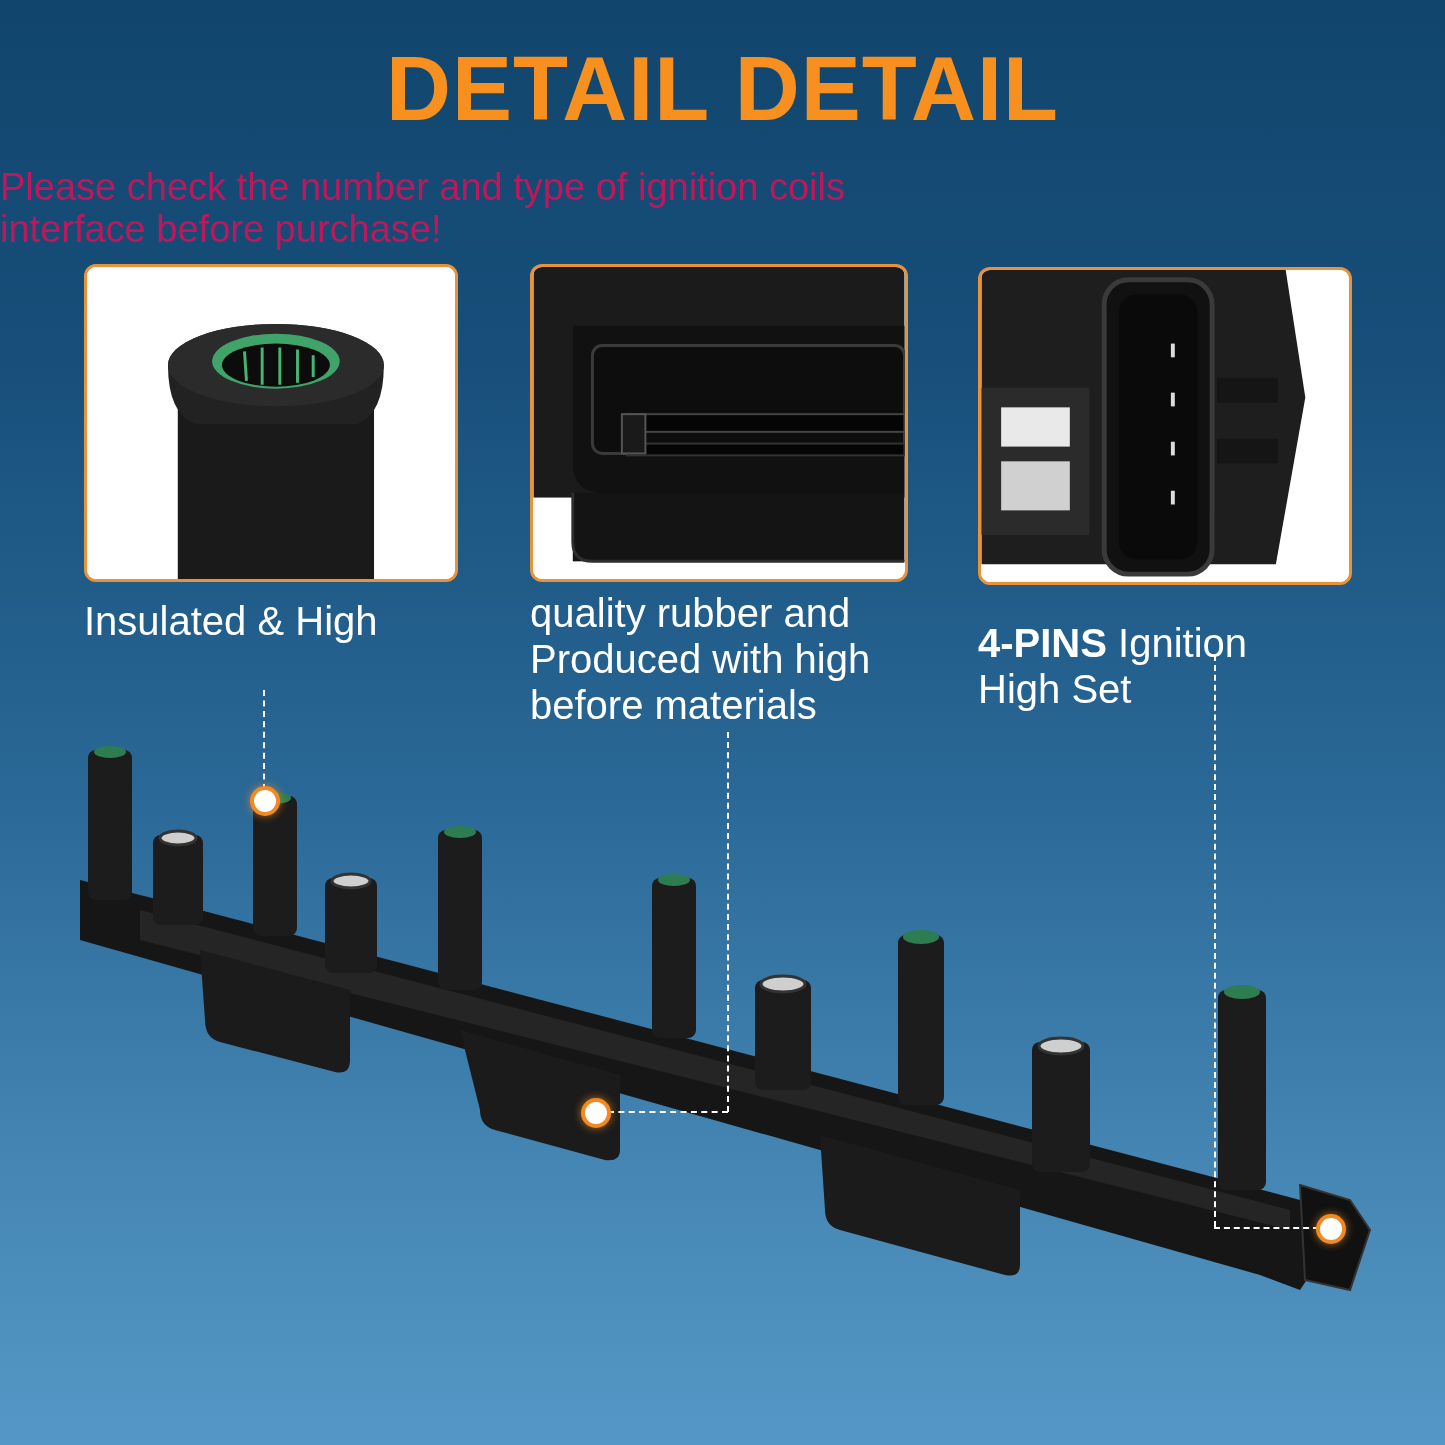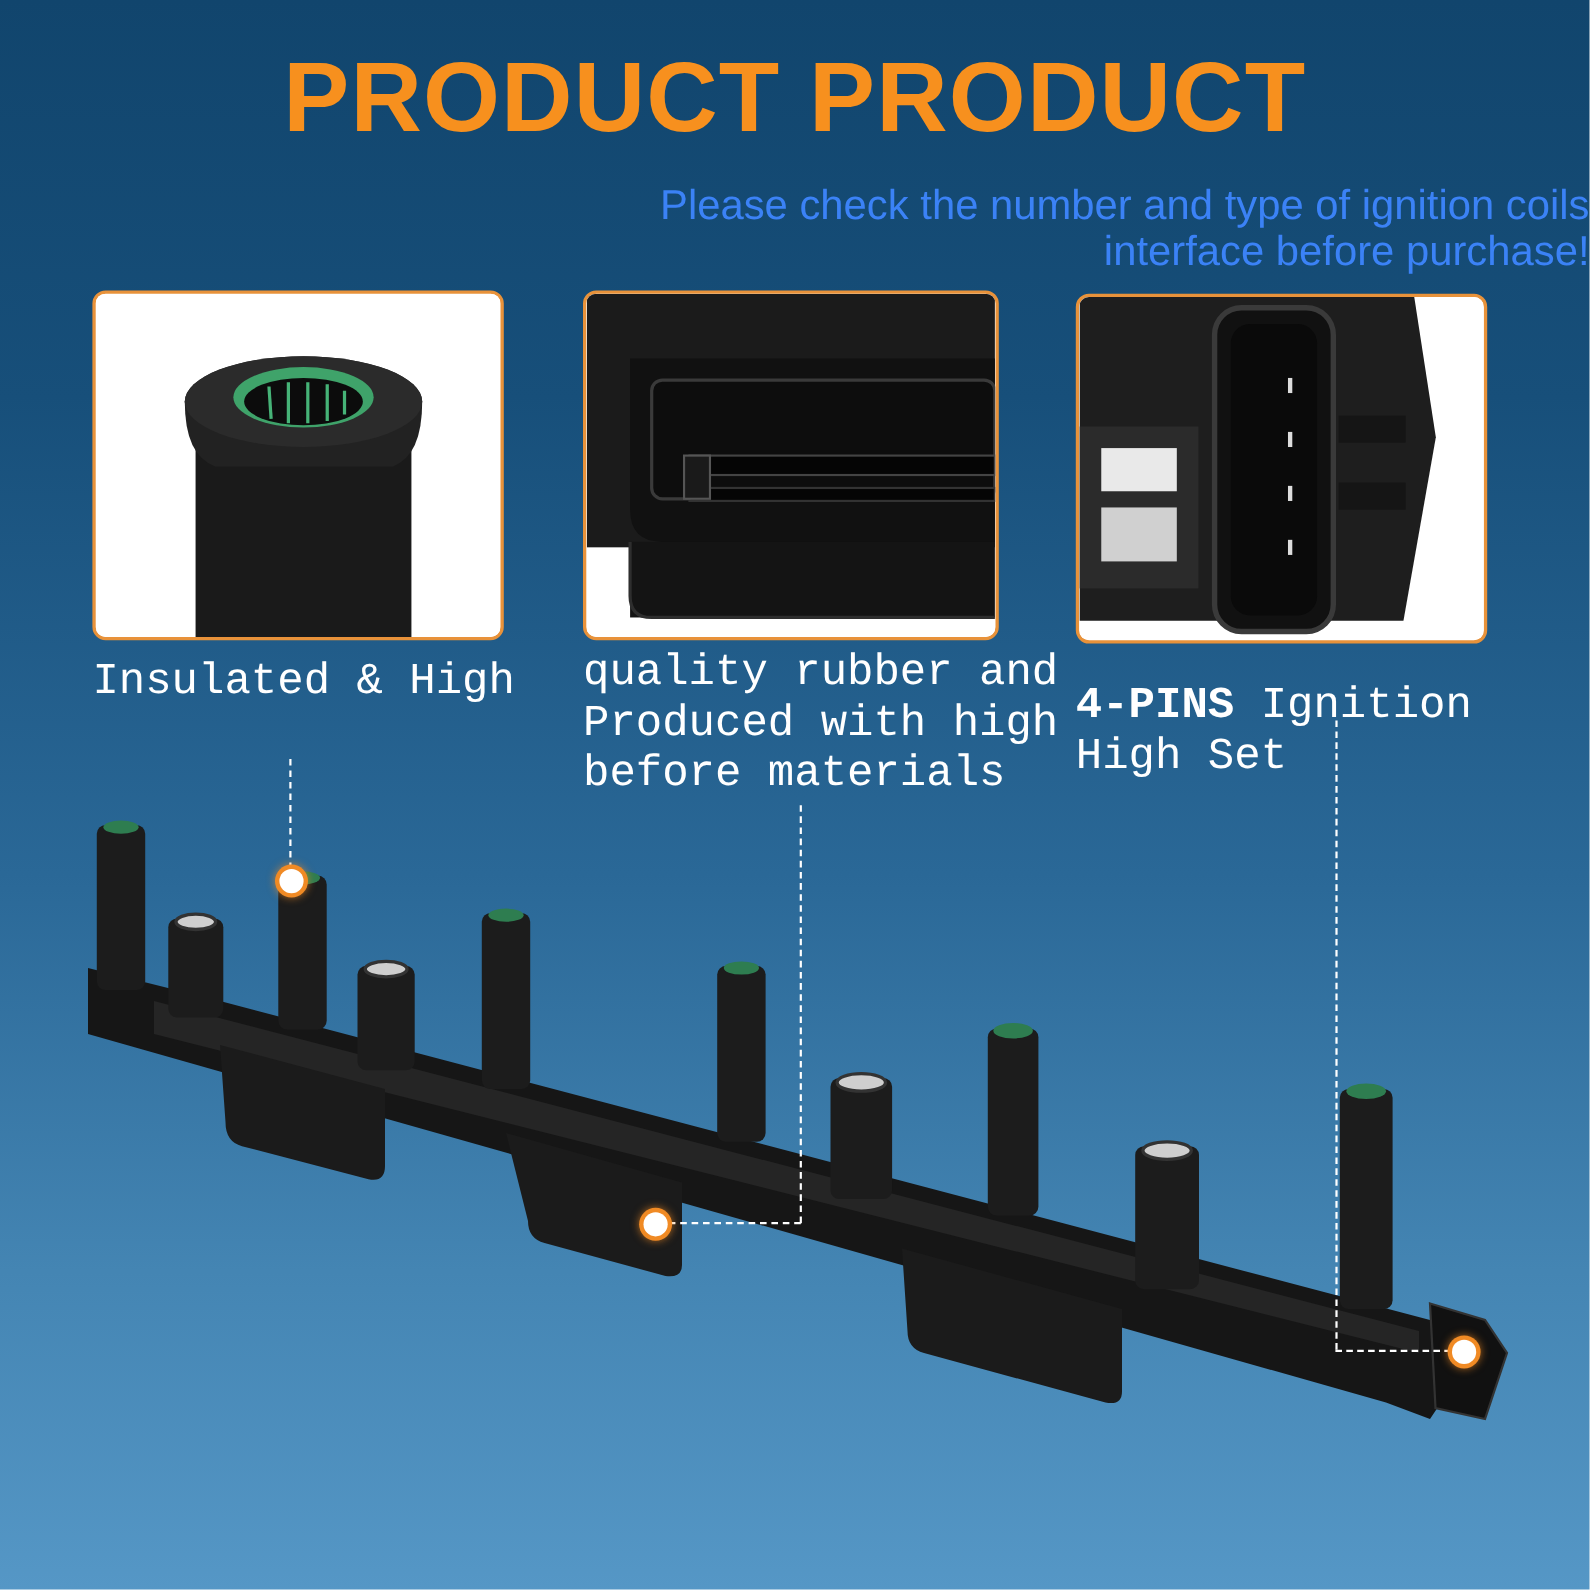--- a/index.html
+++ b/index.html
@@ -1,35 +1,35 @@
 <!DOCTYPE html>
 <html><head>
 <meta charset="utf-8">
 <style>
   html,body{margin:0;padding:0;}
   body{width:1445px;height:1445px;overflow:hidden;position:relative;
     background:linear-gradient(180deg,#11456d 0%,#174f7a 25%,#2a6897 55%,#4485b3 80%,#5597c6 100%);
     font-family:"Liberation Sans",sans-serif;color:#fff;}
   .title{position:absolute;left:0;width:1445px;top:38px;text-align:center;
     font-size:90px;font-weight:bold;color:#f7901e;letter-spacing:1px;}
-  .subtitle{position:absolute;left:0;width:1445px;top:166px;text-align:right;
-    font-size:38px;line-height:42px;color:#3b82f6;}
+  .subtitle{position:absolute;left:0;width:1445px;top:166px;text-align:left;
+    font-size:38px;line-height:42px;color:#be185d;}
   .card{position:absolute;border:3px solid #e8923a;border-radius:12px;overflow:hidden;background:#fff;box-sizing:border-box;}
   .card svg{width:100%;height:100%;display:block;}
-  .cap{position:absolute;font-size:40px;line-height:46px;color:#fff;font-family:Liberation Mono, monospace;}
+  .cap{position:absolute;font-size:40px;line-height:46px;color:#fff;}
   .cap b{font-weight:bold;}
   .dash{position:absolute;border-color:#fff;border-style:dashed;border-width:0;}
   .dot{position:absolute;width:22px;height:22px;border-radius:50%;background:#fff;
     box-shadow:0 0 0 4px #f08a24, 0 0 8px 4px rgba(240,138,36,.7);}
   .product{position:absolute;left:60px;top:730px;width:1340px;height:600px;}
 </style>
 </head>
 <body>
 
-<div class="title">PRODUCT PRODUCT</div>
+<div class="title">DETAIL DETAIL</div>
 <div class="subtitle">
   <div>Please check the number and type of ignition coils</div>
   <div>interface before purchase!</div>
 </div>
 
 <div class="card" style="left:84px;top:264px;width:374px;height:318px;">
   <svg viewBox="0 0 374 318">
     <rect width="374" height="318" fill="#fff"></rect>
     <rect x="92" y="100" width="200" height="230" fill="#1a1a1a"></rect>
     <ellipse cx="192" cy="100" rx="110" ry="42" fill="#2a2a2a"></ellipse>

